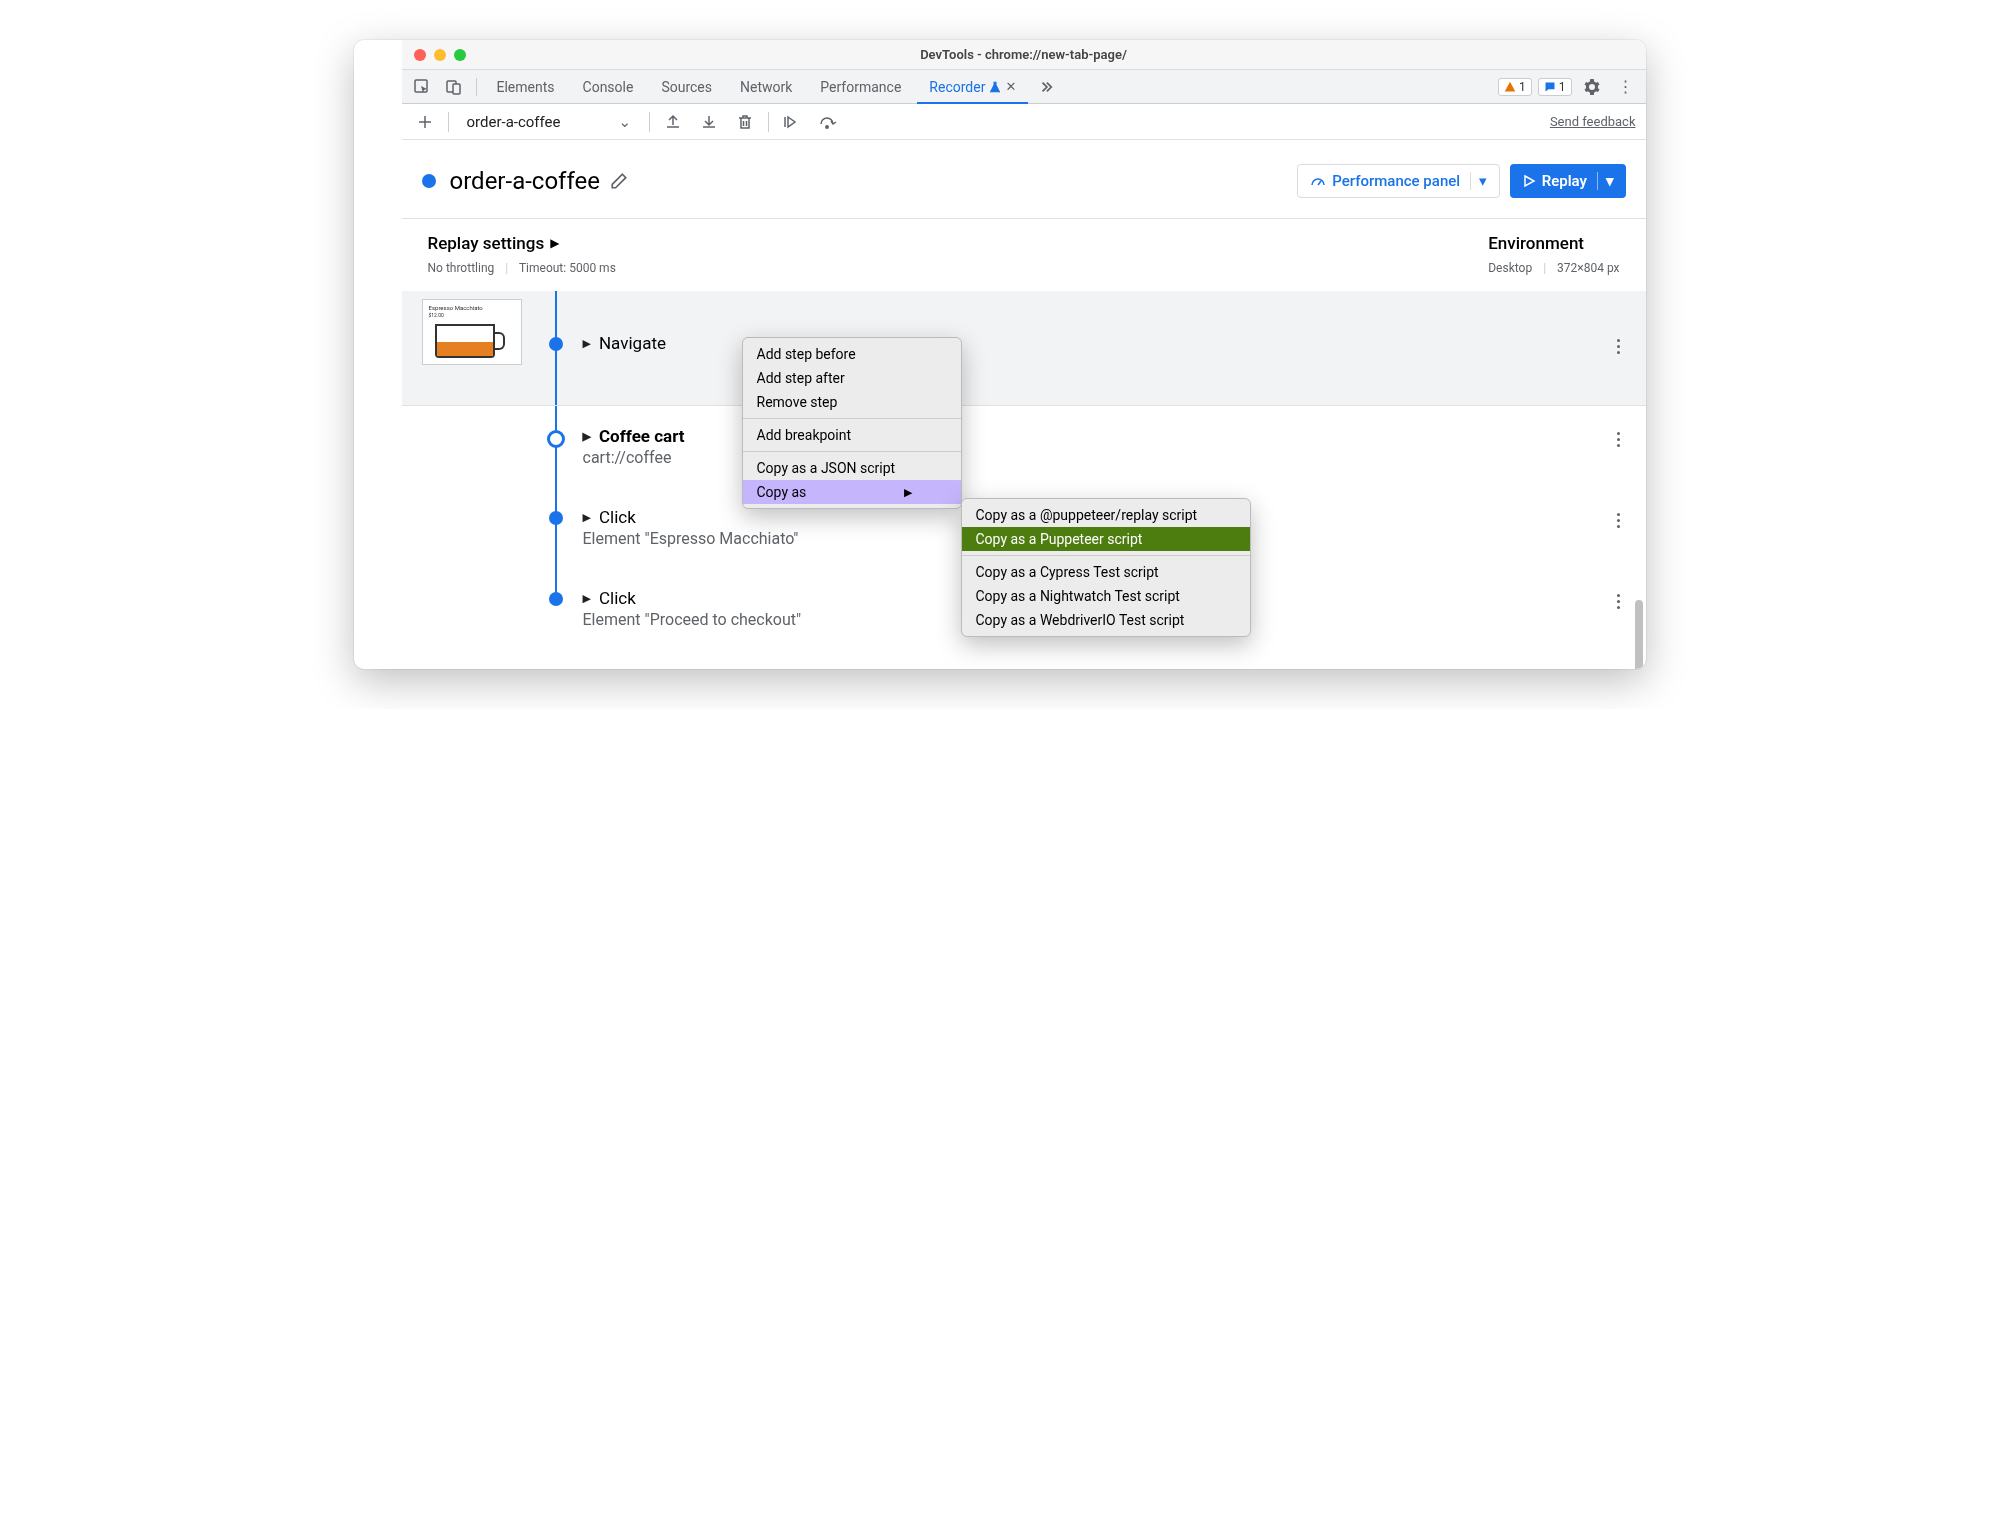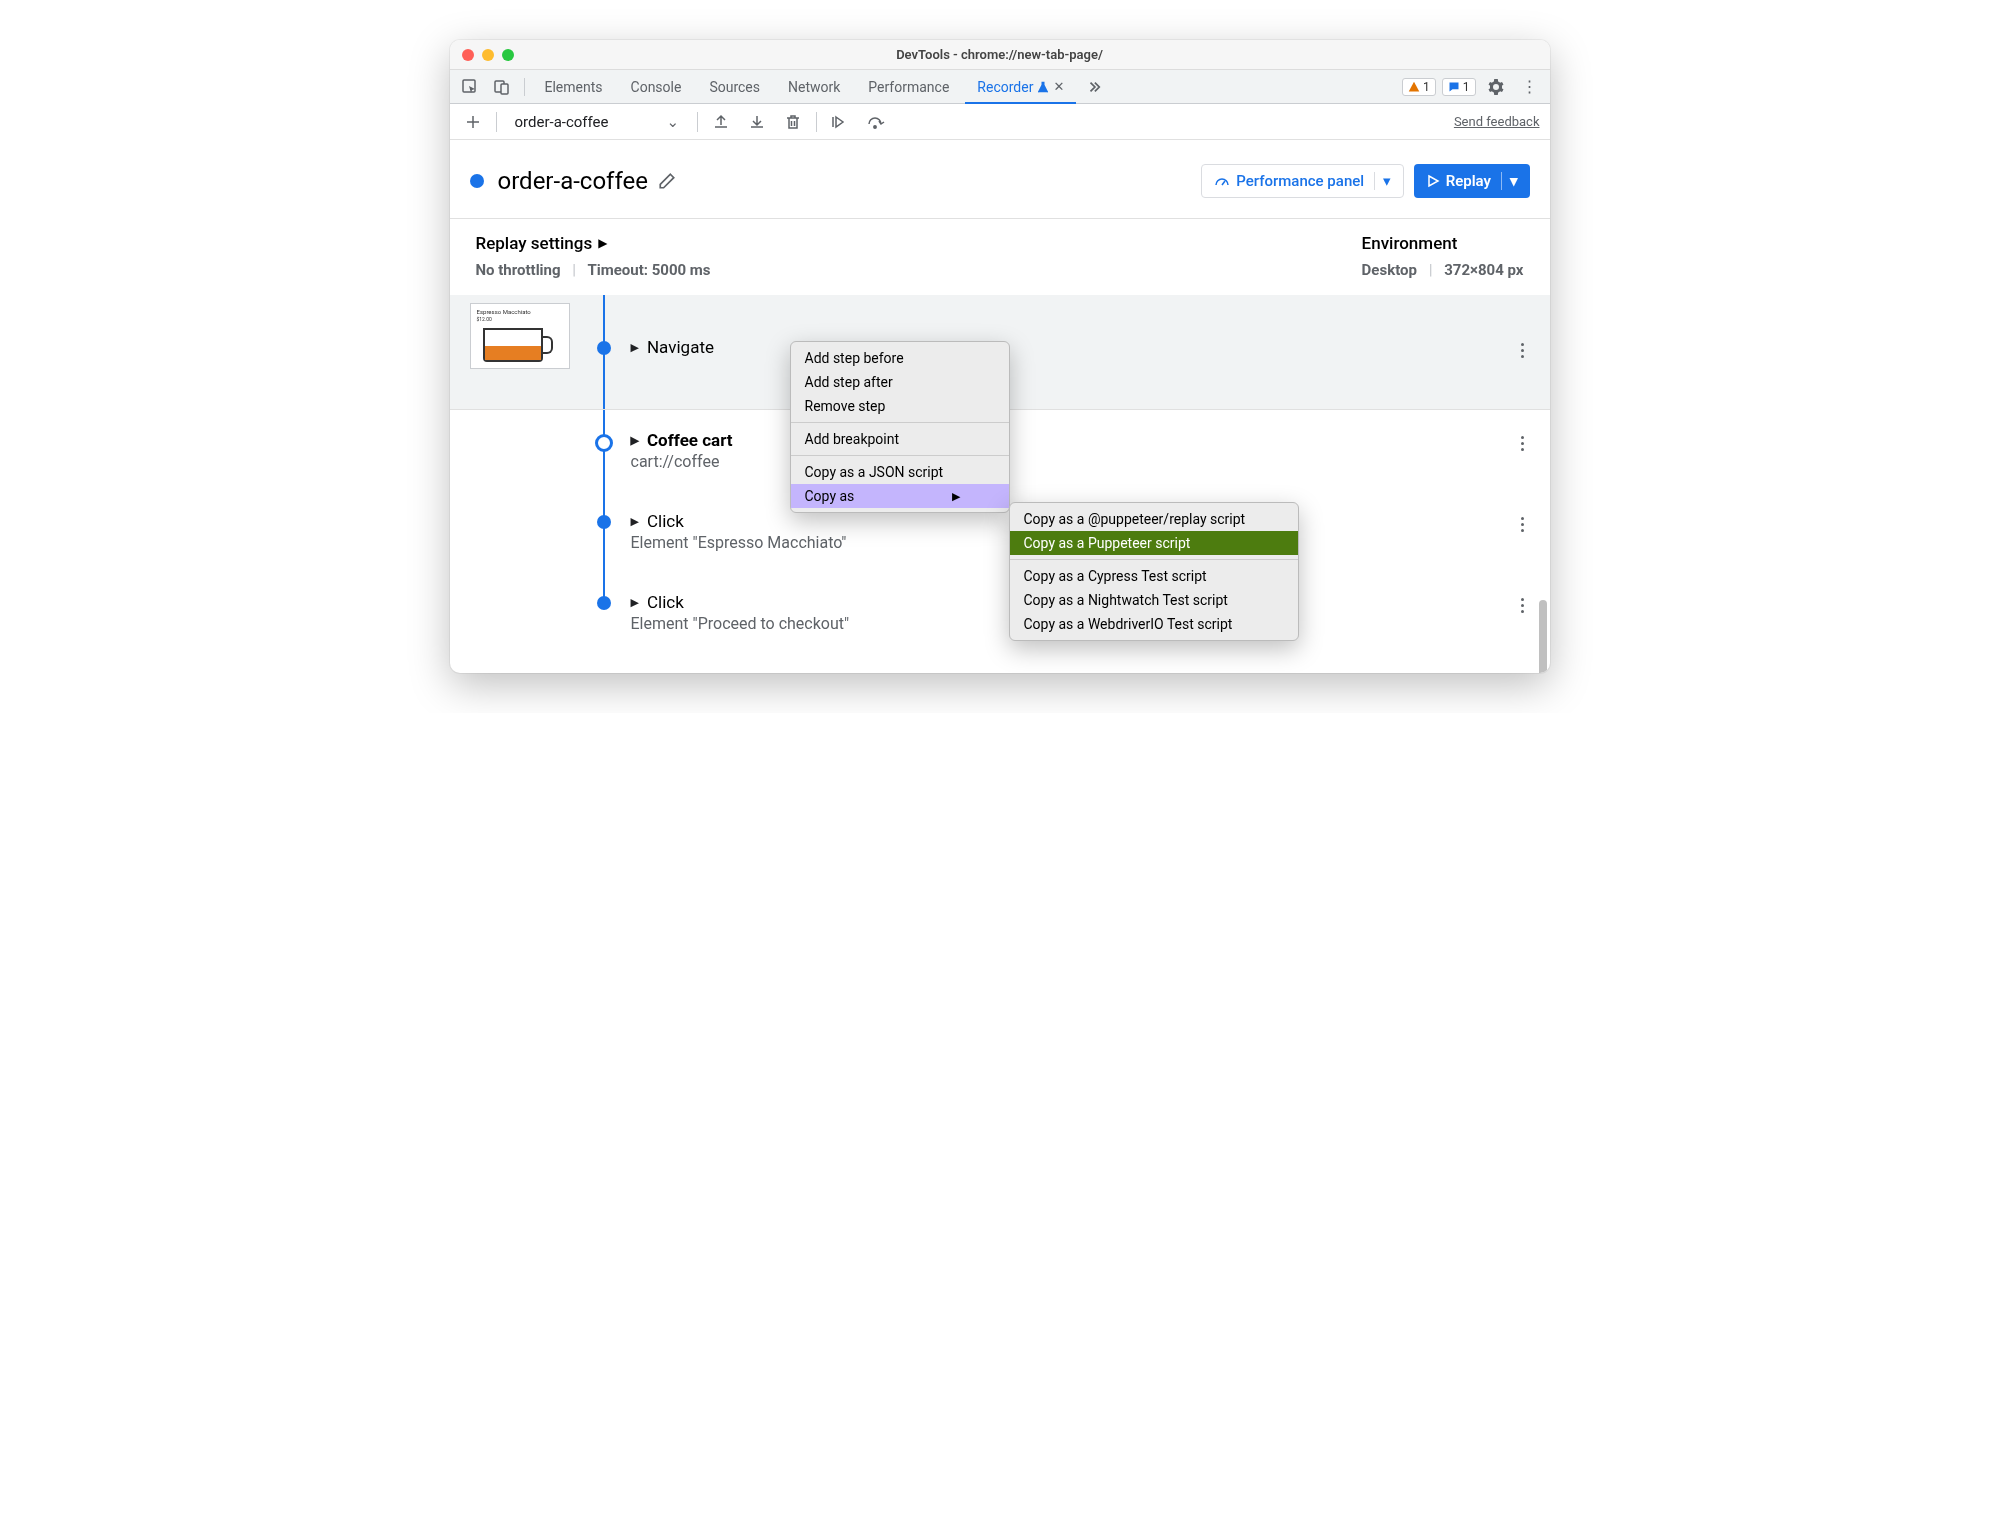--- a/index.html
+++ b/index.html
@@ -4,25 +4,26 @@
 <style>
 * { box-sizing: border-box; margin: 0; padding: 0; }
 body {
   font-family: -apple-system, BlinkMacSystemFont, "Segoe UI", Roboto, sans-serif;
   background: #fff;
   display: flex;
   justify-content: center;
   padding: 40px;
 }
 .window {
-  width: 1100px;
+  width: 1292px;
   background: #fff;
   border-radius: 10px;
   box-shadow: 0 12px 40px rgba(0,0,0,0.25), 0 0 0 1px rgba(0,0,0,0.05);
   overflow: hidden;
+  padding-left: 48px;
 }
 
 
 .titlebar {
   height: 30px;
   background: #f6f6f6;
   border-bottom: 1px solid #dcdcdc;
   display: flex;
   align-items: center;
   position: relative;
@@ -116,21 +117,21 @@
 }
 .btn-primary .split { border-left: 1px solid rgba(255,255,255,0.5); padding-left: 8px; margin-left: 4px; }
 
 
 .settings {
   border-top: 1px solid #e0e0e0;
   display: flex; padding: 14px 26px 16px;
   align-items: flex-start;
 }
 .settings h4 { font-size: 17px; font-weight: 500; margin-bottom: 8px; display: flex; align-items: center; gap: 6px; }
-.settings .muted { color: #5f6368; font-size: 15px; font-weight: bold; }
+.settings .muted { color: #5f6368; font-size: 12px; }
 .settings .vs { color: #cacdd1; margin: 0 8px; }
 .env { margin-left: auto; text-align: center; }
 
 
 .steps { position: relative; }
 .step {
   display: flex; align-items: flex-start;
   padding: 20px 20px 20px 0;
   position: relative;
 }

